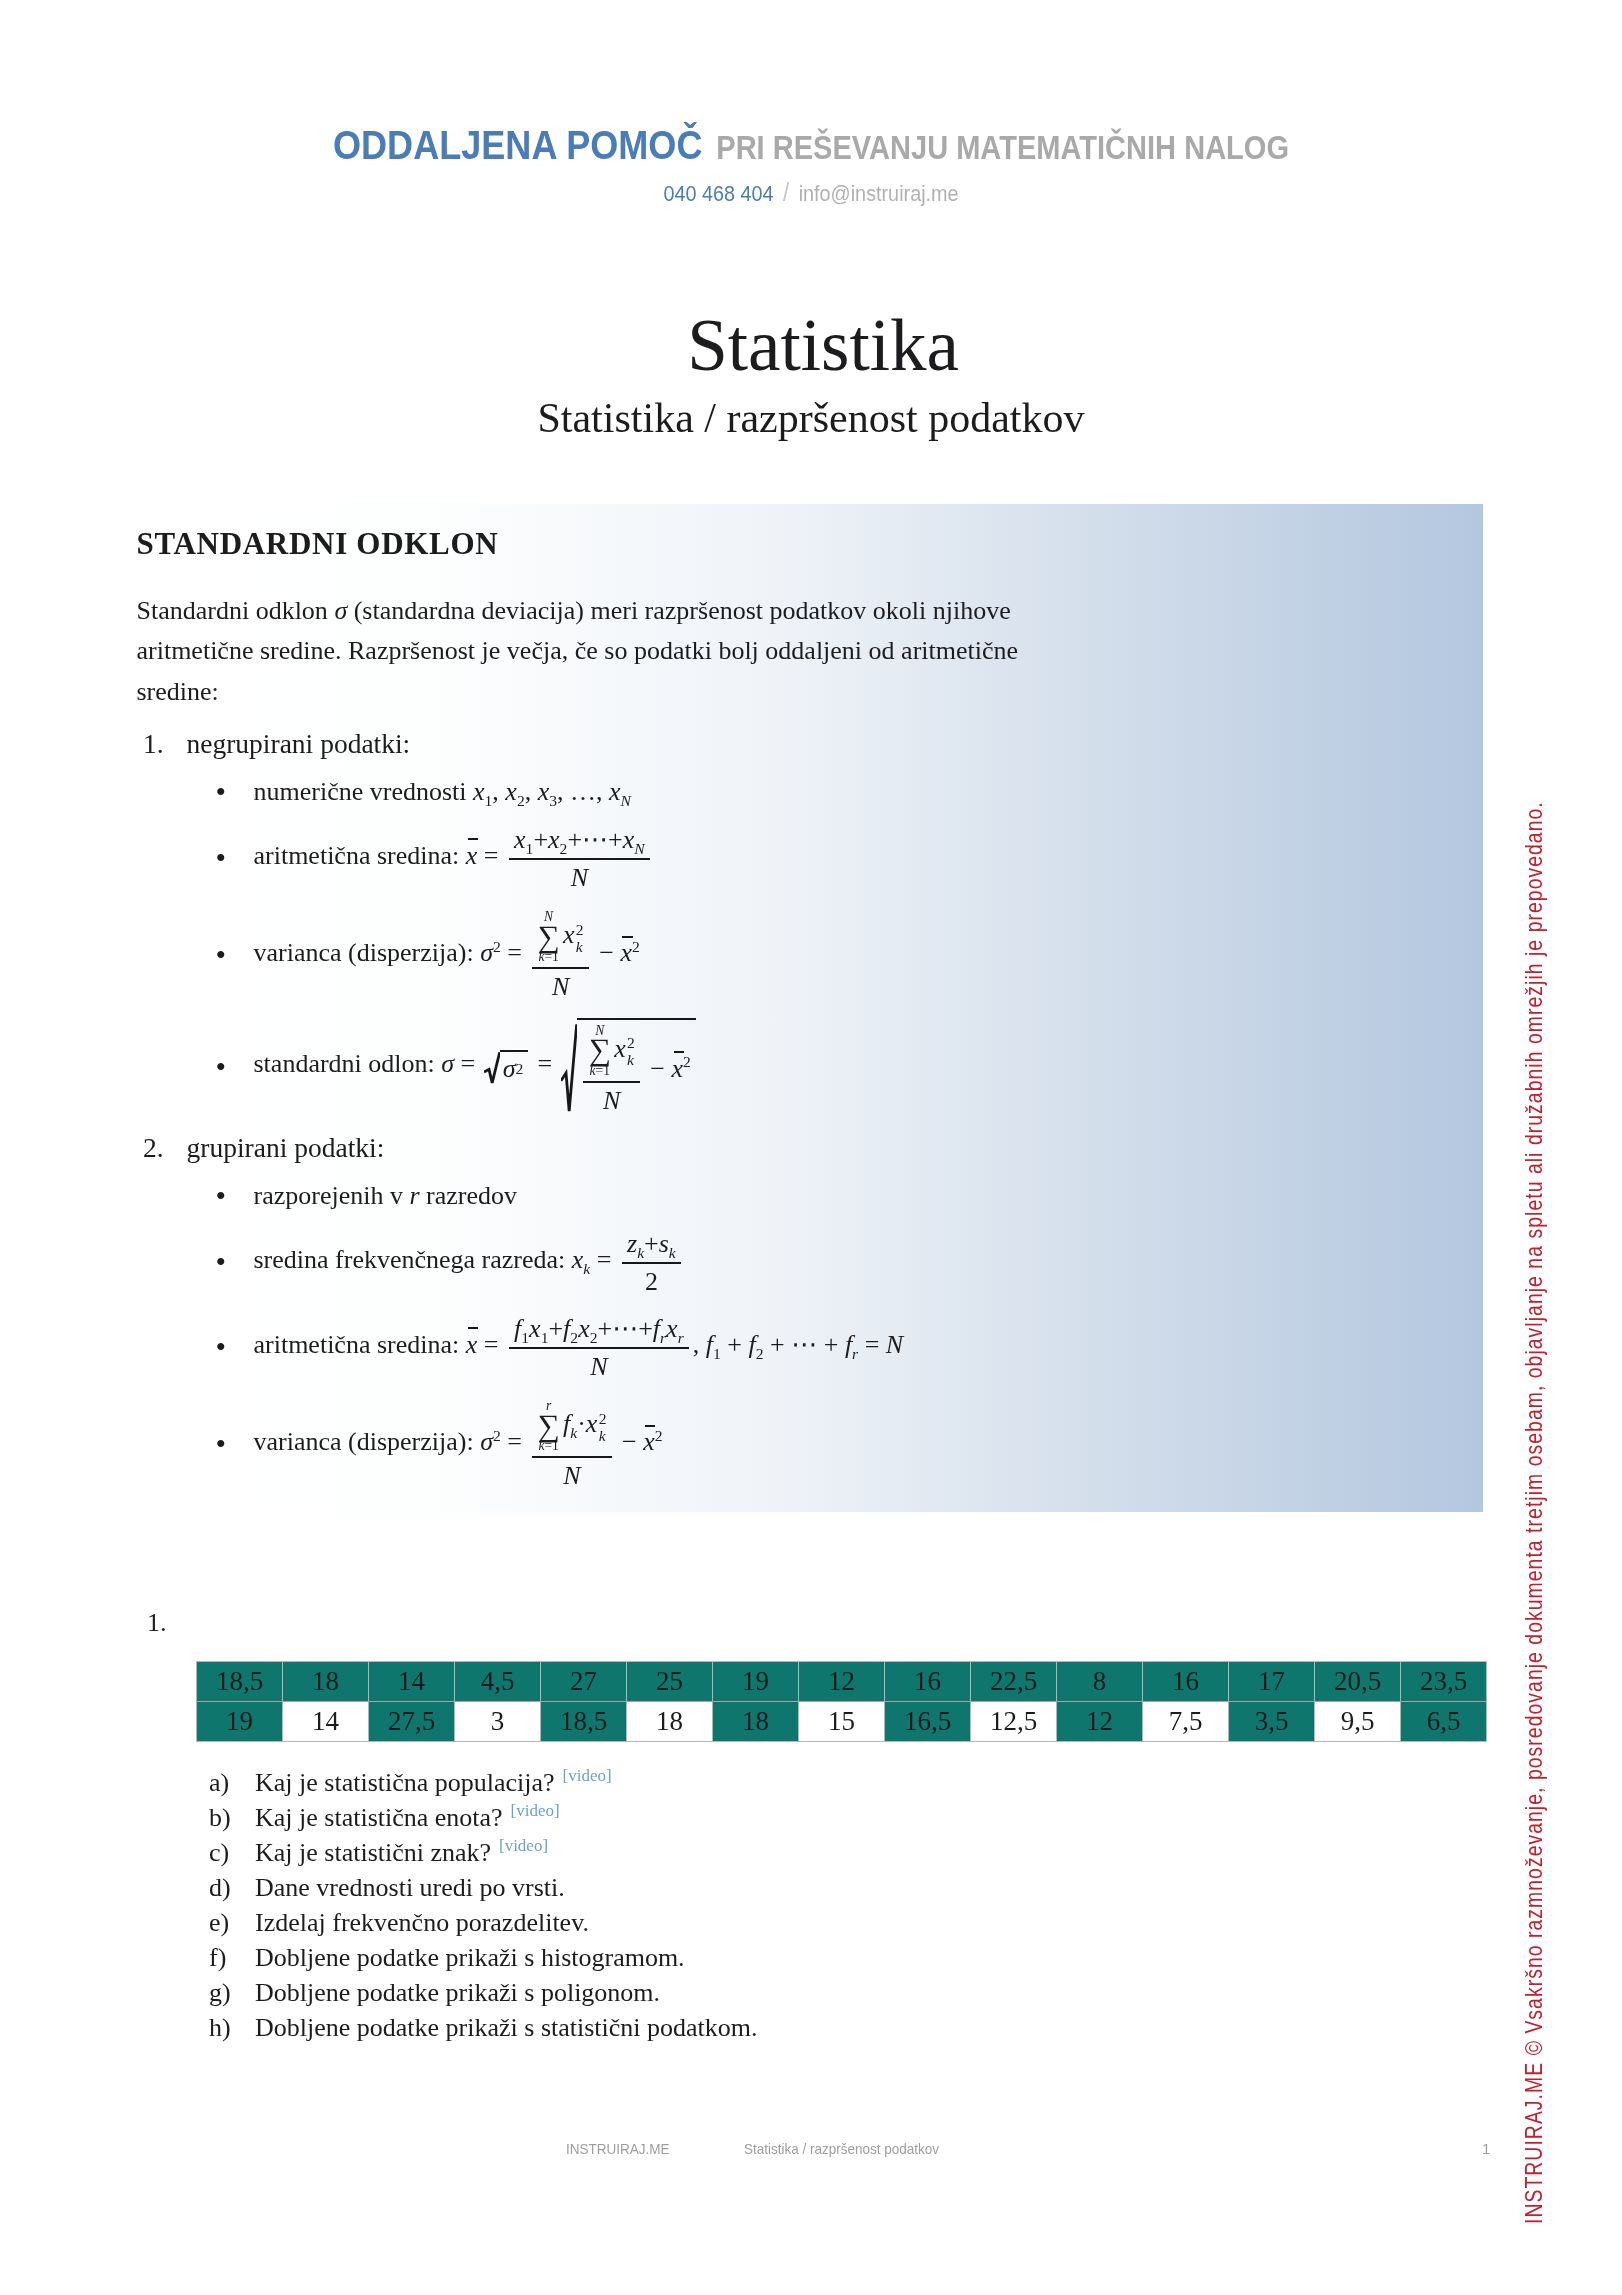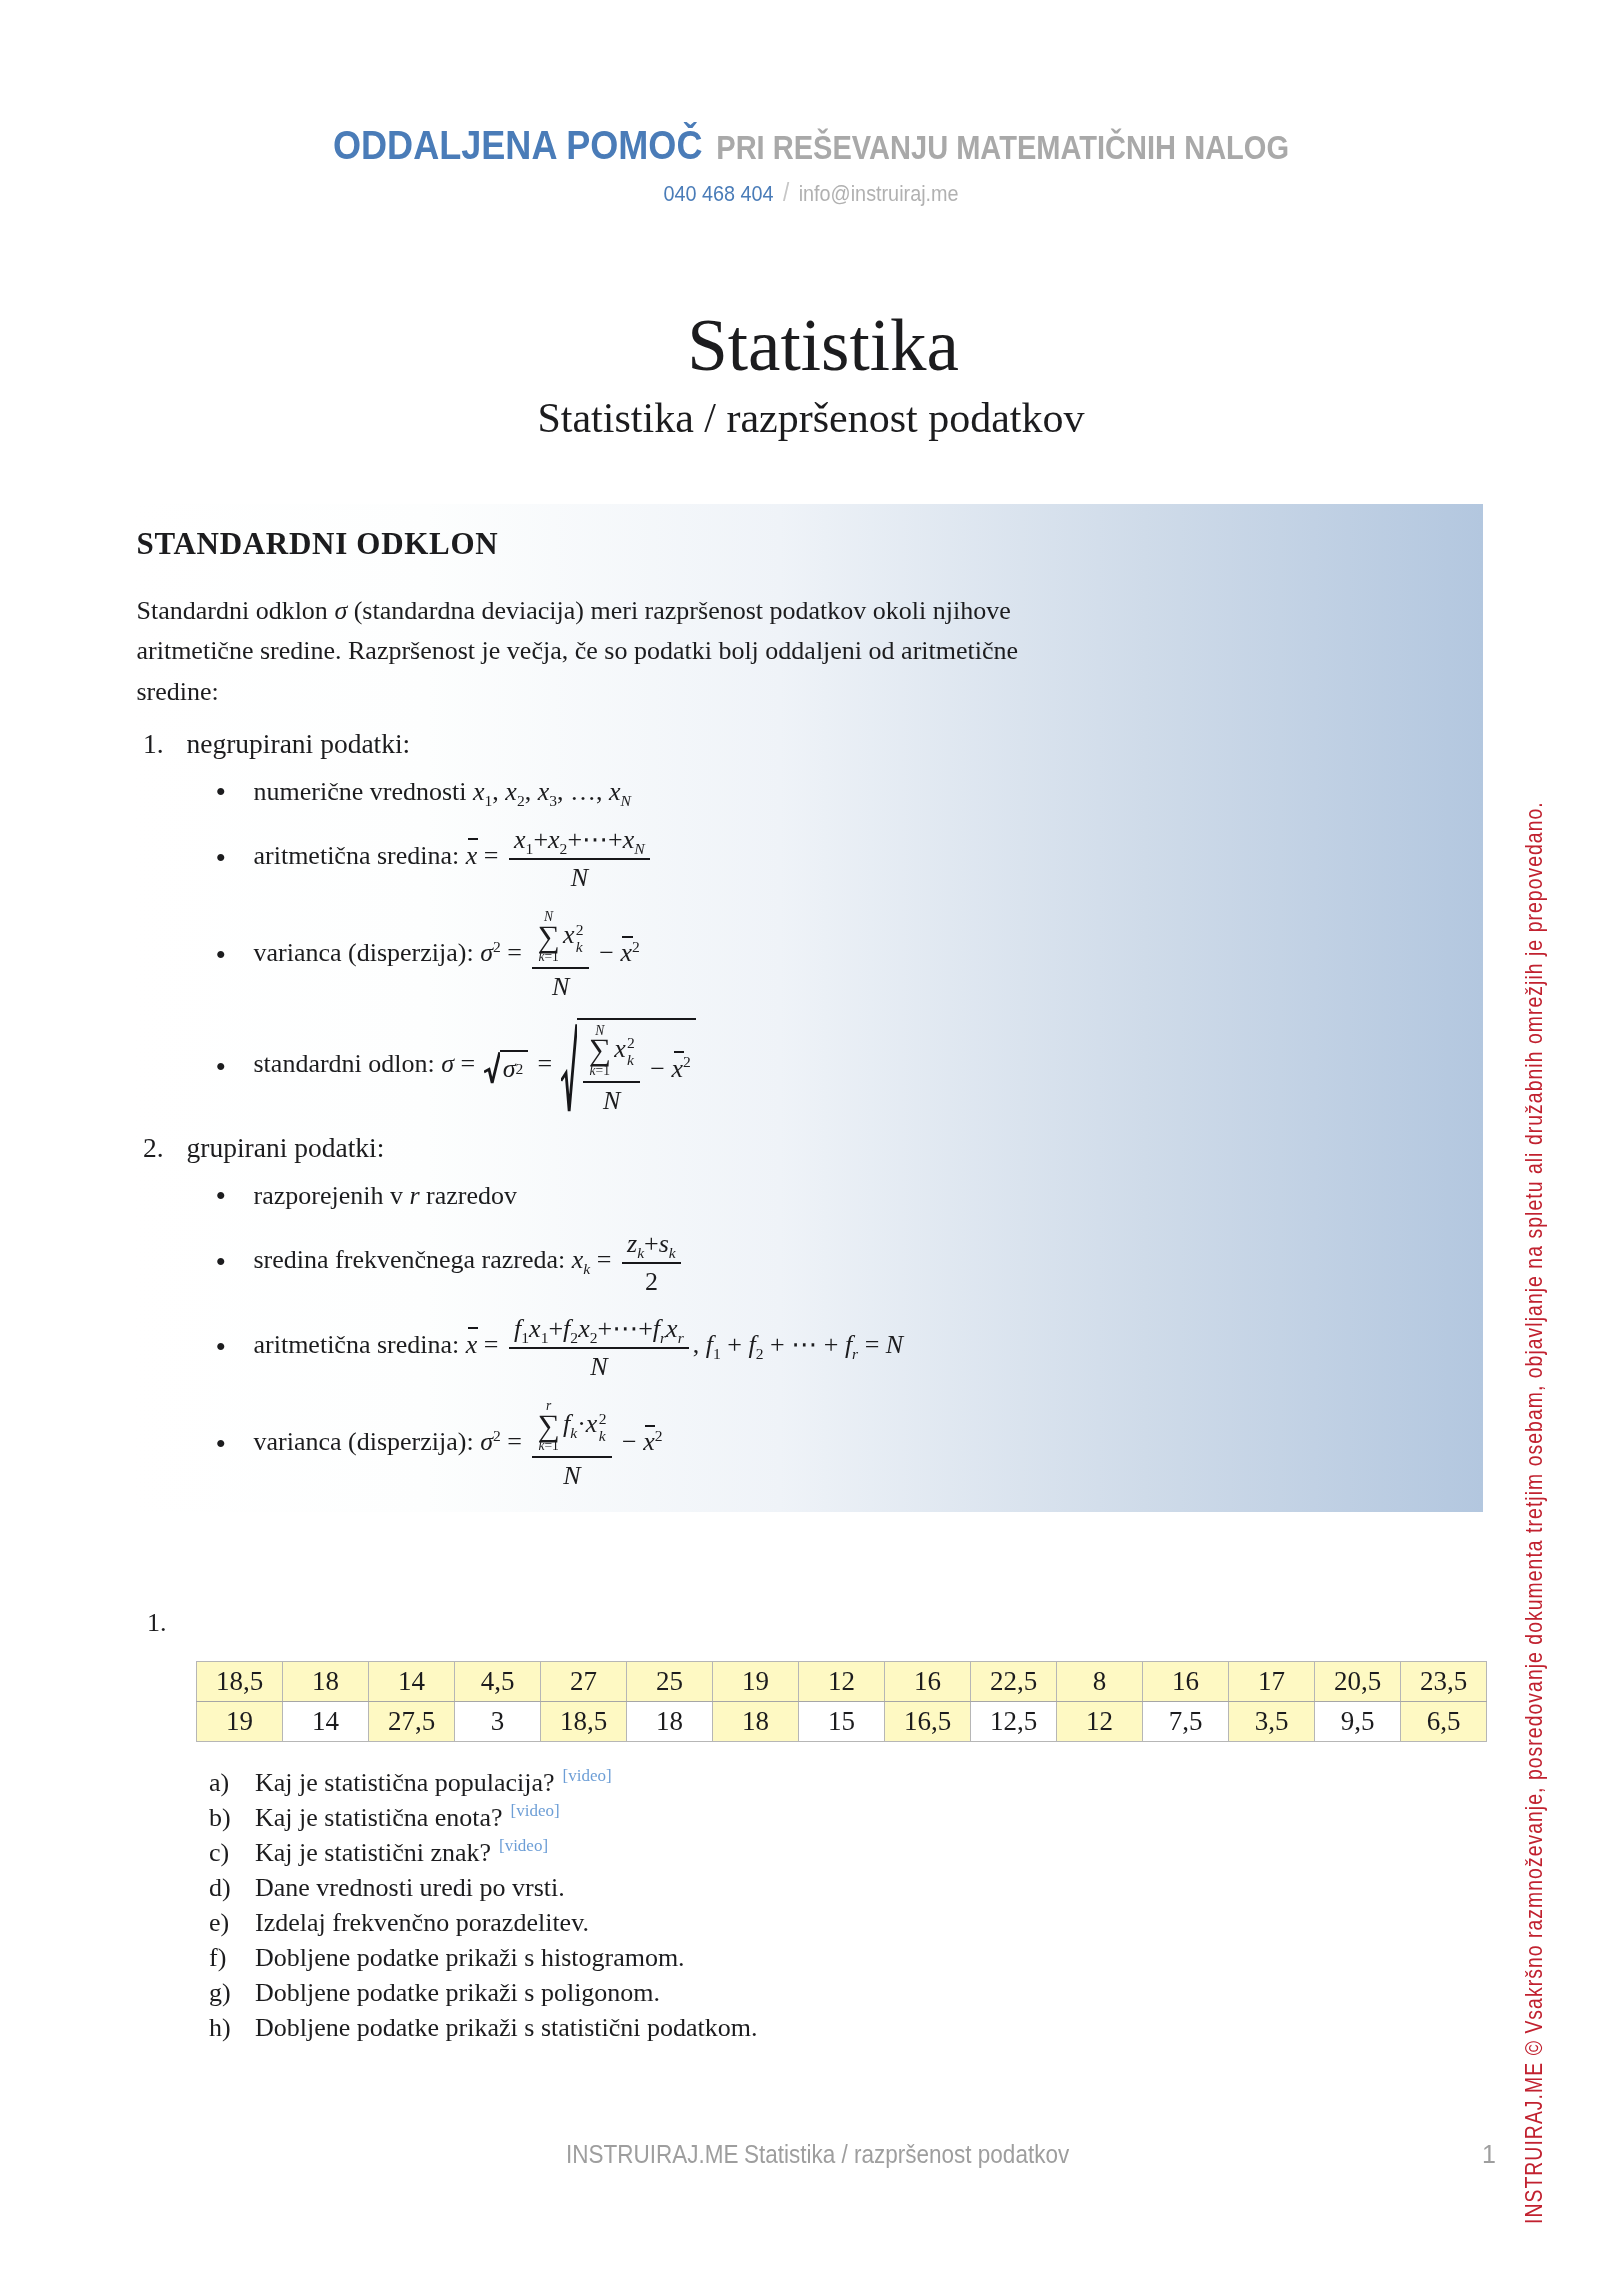--- a/index.html
+++ b/index.html
@@ -58,29 +58,29 @@
   .tail{margin-left:6.5px;white-space:nowrap;}
 
   
   .problem{position:absolute;left:139px;top:1604px;width:1349px;font-size:26px;}
   .phead{display:flex;line-height:1.43;}
   .pnum{flex:none;width:57px;padding-left:7.9px;box-sizing:border-box;}
   .ptext div{white-space:nowrap;}
   .ptable{table-layout:fixed;border-collapse:collapse;margin:19.6px 0 0 57px;width:1291px;border:1.3px solid #a6a6a6;}
   .ptable td{border:0.7px solid #b6b6b6;height:39px;text-align:center;font-size:27px;padding:0;}
   .ptable tr:first-child td{border-bottom:1.3px solid #a6a6a6;}
-  .ptable td.sh{background:#fef9c3;}
+  .ptable td.sh{background:#0f766e;}
   .qs{margin:23.6px 0 0 70px;}
   .q{display:flex;align-items:baseline;line-height:35px;}
   .ql{flex:none;width:46px;}
   .qv{color:#6d9ed6;font-size:17px;position:relative;top:-10.5px;margin-left:7.9px;}
 
   
   .pfooter{position:absolute;left:139px;top:2140px;width:1368px;height:33px;
-           font-family:"Liberation Sans",sans-serif;font-size:25px;color:#9e9e9e;}
+           font-family:"Liberation Sans",sans-serif;font-size:15px;color:#9e9e9e;}
   .f-site{position:absolute;left:427px;transform:scaleX(0.9);transform-origin:left center;}
   .f-doc{position:absolute;left:605px;transform:scaleX(0.9);transform-origin:left center;}
   .f-page{position:absolute;left:1343px;}
 
   
   .copyright{position:absolute;left:1550px;top:2193px;height:31px;line-height:31px;
              transform-origin:0 100%;transform:rotate(-90deg) scaleX(0.82);
              white-space:nowrap;font-family:"Liberation Sans",sans-serif;
              font-size:23.6px;letter-spacing:1.3px;color:#c1212f;}
 </style>

